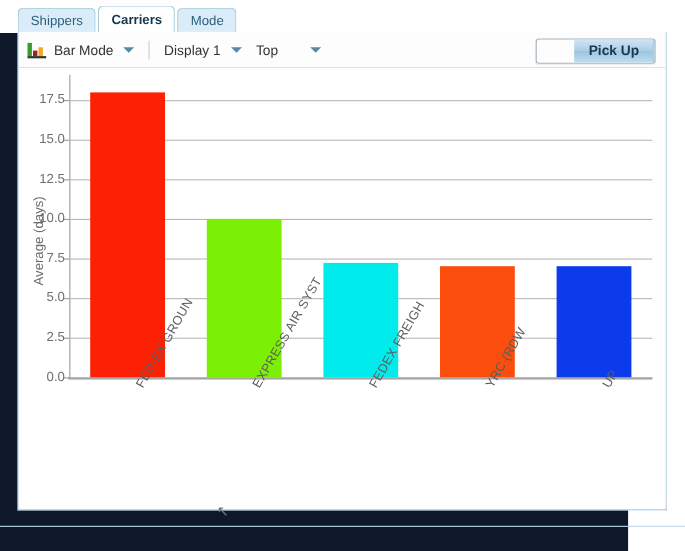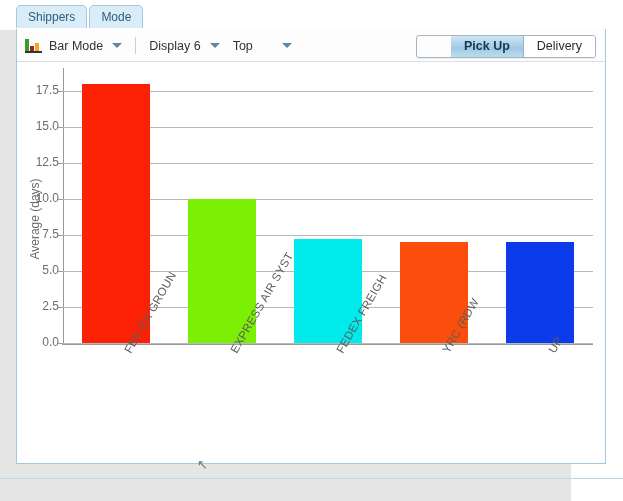--- a/index.html
+++ b/index.html
@@ -2,21 +2,21 @@
 <html><head>
 <meta charset="utf-8">
 <style>
   html,body{margin:0;padding:0;}
   body{
     width:623px;height:501px;overflow:hidden;
     background:#ffffff;
     font-family:"Liberation Sans", sans-serif;
     -webkit-font-smoothing:antialiased;
   }
-  .app{position:relative;width:571px;height:501px;background:#e5e5e5;}
+  .app{position:relative;width:571px;height:501px;background:#0f172a;}
 
   
   .tabbar{
     position:absolute;left:0;top:0;width:623px;height:30px;
     background:#ffffff;
   }
   .tabs{
     position:absolute;left:16px;top:5px;display:flex;align-items:flex-end;gap:2px;
   }
   .tab{
@@ -139,20 +139,21 @@
   }
 </style>
 </head>
 <body>
 
 <div class="app">
 
   <div class="tabbar">
     <div class="tabs">
       <div class="tab"><span>Shippers</span></div>
+      <div class="tab active"><span>Carriers</span></div>
       <div class="tab"><span>Mode</span></div>
     </div>
   </div>
 
   <div class="panel">
 
     <div class="toolbar">
       <div class="tb-left">
 
         <span class="barmode-icon">
@@ -163,36 +164,35 @@
         </span>
 
         <div class="tb-item">
           <span>Bar Mode</span>
           <span class="caret"></span>
         </div>
 
         <span class="tb-sep"></span>
 
         <div class="tb-item">
-          <span>Display 6</span>
+          <span>Display 1</span>
           <span class="caret"></span>
         </div>
 
         <span class="gap-b"></span>
 
         <div class="tb-item">
           <span>Top</span>
           <span class="caret" style="margin-left:29px;"></span>
         </div>
 
       </div>
 
       <div class="segwrap">
         <div class="seg on"><span>Pick Up</span></div>
-        <div class="seg"><span>Delivery</span></div>
       </div>
     </div>
 
     <div class="chart">
       <div class="ylabel">Average (days)</div>
       <div class="plot" id="plot">
         <div class="yaxis"></div>
         <div class="xaxis"></div>
       <div class="grid-line" style="top: 266px;"></div>
           <div class="ytickmark" style="top: 266px;"></div>

